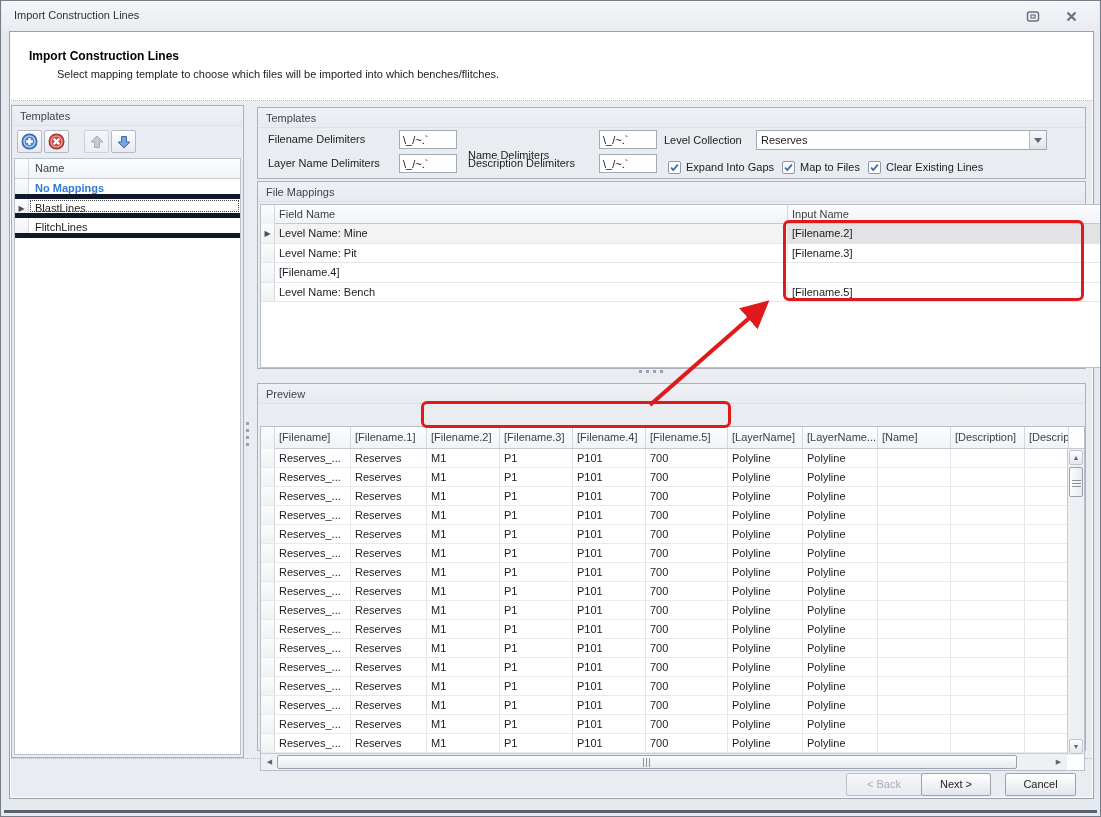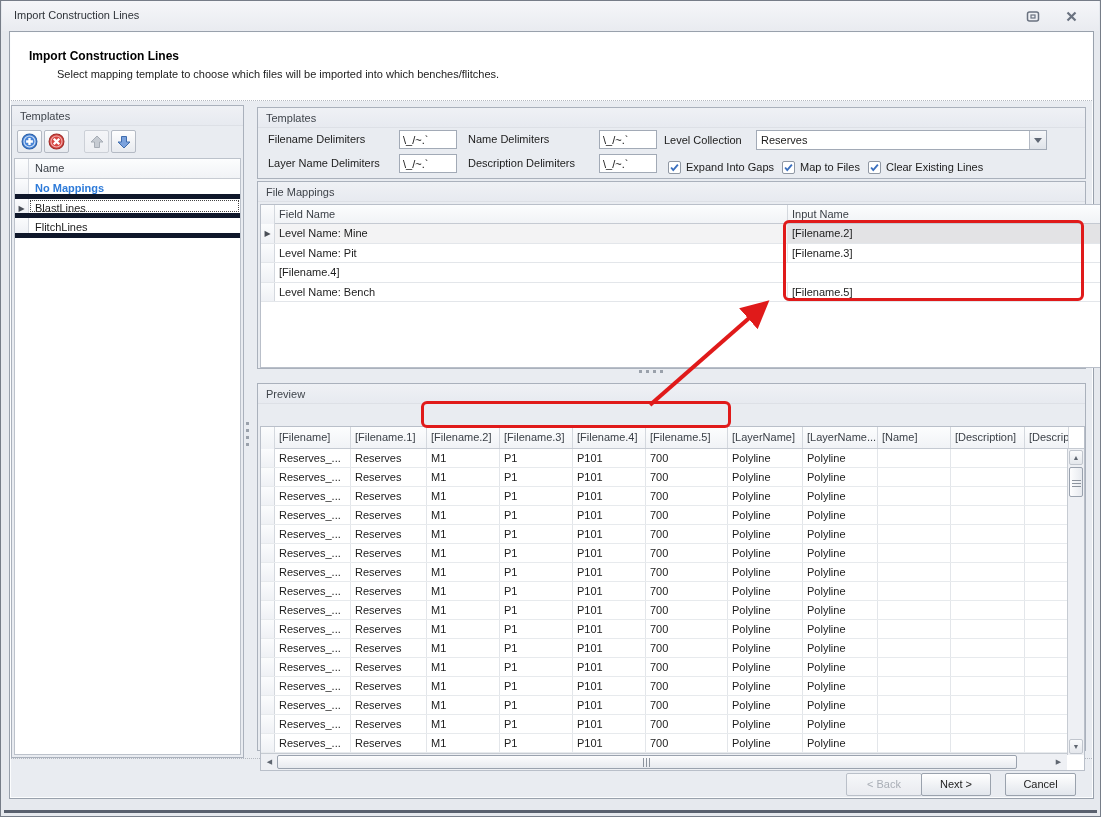--- a/index.html
+++ b/index.html
@@ -208,21 +208,21 @@
     </div>
   </div>
 
   <div class="vsplit-dots"></div>
   <div class="hsplit-dots"></div>
 
   <div class="group g-delims">
     <div class="group-caption">Templates</div>
     <div class="fld-label" style="left:10px; top:22px">Filename Delimiters</div>
     <input class="fld-input" style="left: 141px; top: 22px;" value="\_/~.`">
-    <div class="fld-label" style="left:210px; top:22px">Name Delimiters</div>
+    <div class="fld-label" style="left:210px; top:38px">Name Delimiters</div>
     <input class="fld-input" style="left: 341px; top: 22px;" value="\_/~.`">
     <div class="fld-label" style="left:406px; top:23px">Level Collection</div>
     <div class="combo">
       <div class="val">Reserves</div>
       <div class="dd">
           <div class="tri"></div>
         </div>
     </div>
     <div class="fld-label" style="left:10px; top:46px">Layer Name Delimiters</div>
     <input class="fld-input" style="left: 141px; top: 46px;" value="\_/~.`">

